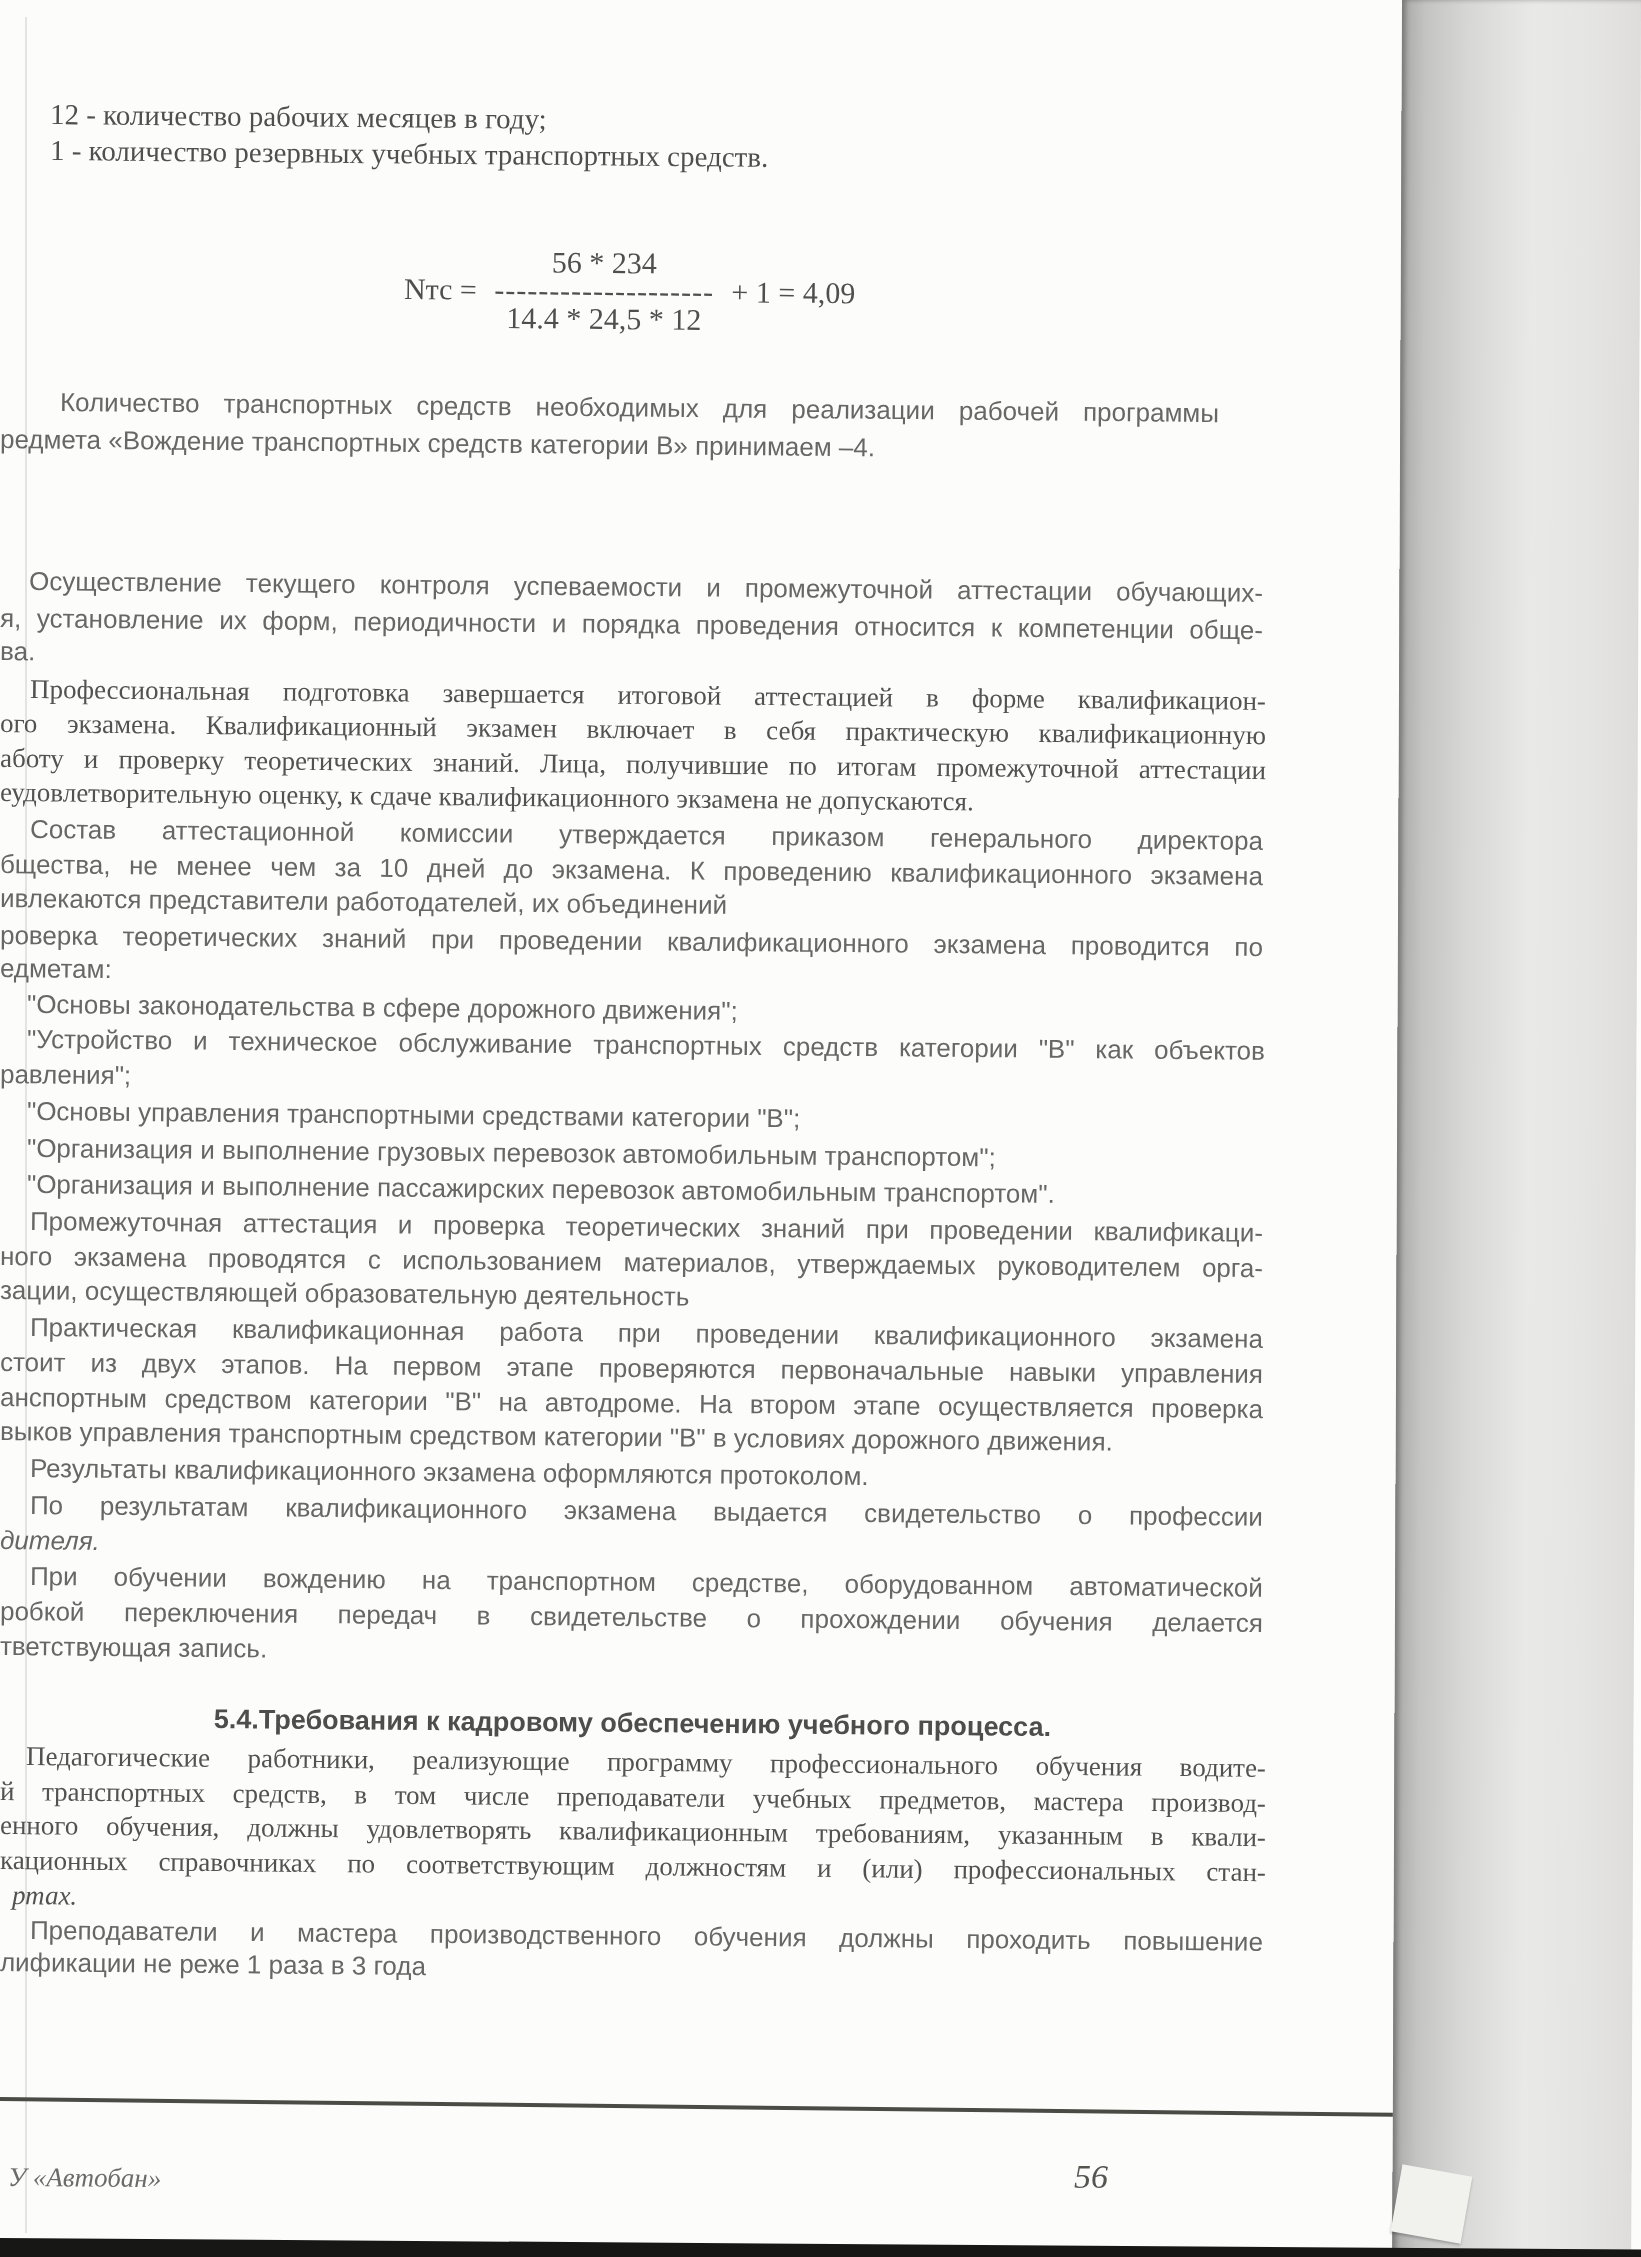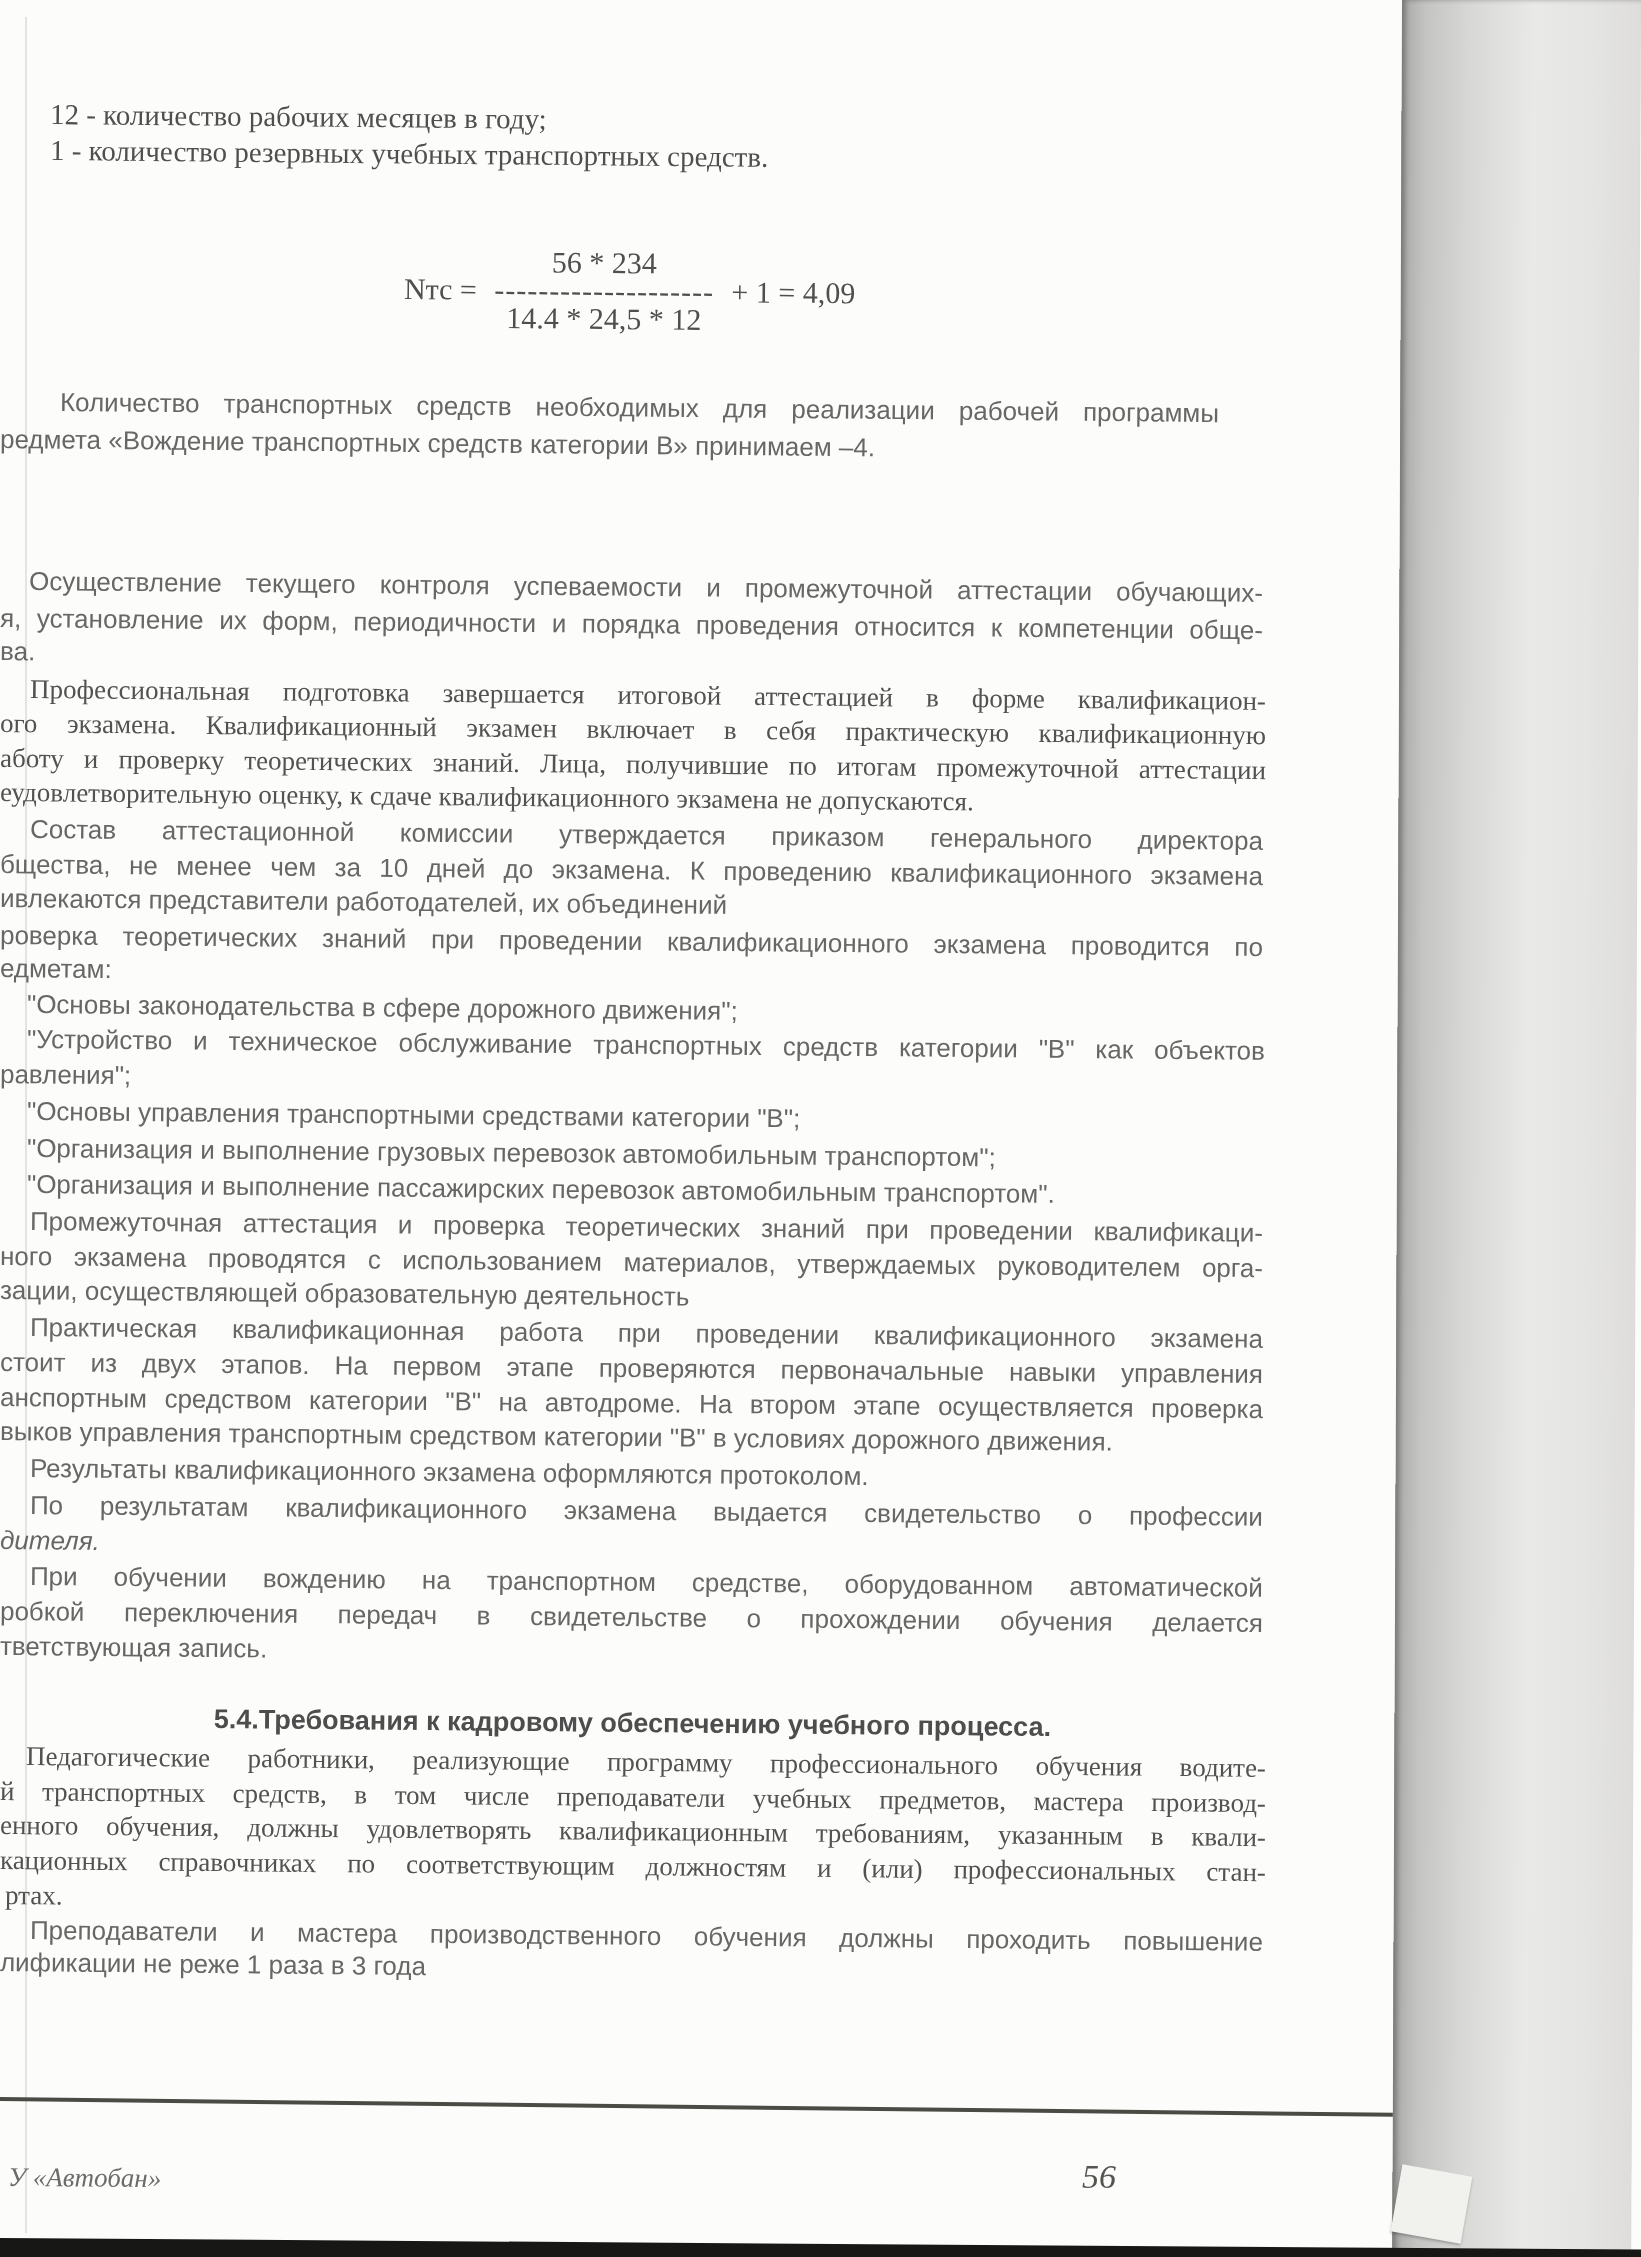--- a/index.html
+++ b/index.html
@@ -17,21 +17,21 @@
   #formula{position:absolute;left:404px;top:243px;display:flex;align-items:center;gap:17.4px;
            font:30px/35px "Liberation Serif", serif;color:#4f4f4f;
            transform:rotate(0.55deg);transform-origin:0 50%;}
   #formula .frac{display:flex;flex-direction:column;align-items:center;}
   #formula .dash{letter-spacing:1px;margin:-6.8px 0;}
 
   #footer-rule{position:absolute;left:0;top:2097px;width:1421px;height:3.9px;background:#4b4b46;
                transform:rotate(0.65deg);transform-origin:0 50%;}
   #footer-brand{position:absolute;left:7.7px;top:2161px;font:italic 27px/33px "Liberation Serif", serif;color:#6b6b69;
                 transform:rotate(0.4deg);transform-origin:0 50%;white-space:nowrap;}
-  #page-number{position:absolute;left:1074px;top:2157px;font:italic 34px/39px "Liberation Serif", serif;color:#55544f;margin-left:8px;}
+  #page-number{position:absolute;left:1074px;top:2157px;font:italic 34px/39px "Liberation Serif", serif;color:#55544f;}
 
   #right-band{position:absolute;left:1402px;top:0;width:239px;height:2257px;
               background:linear-gradient(90deg,#a8a8a6 0%,#c4c4c2 10%,#d7d7d5 28%,#e9e9e7 55%,#e5e5e3 78%,#dedddb 100%);
               box-shadow:inset 3.9px 0 5.8px rgba(0,0,0,.28);
               transform:skewX(-0.25deg);transform-origin:0 0;}
   #page-curl{position:absolute;left:1396px;top:2170px;width:71px;height:68px;background:#f1f1ee;
              transform:rotate(10deg);box-shadow:0 1.9px 2.9px rgba(0,0,0,.25);}
   #bottom-band{position:absolute;left:-9.7px;top:2238px;width:1665px;height:33px;background:#171715;
                transform:rotate(0.4deg);transform-origin:0 0;}
   #left-edge{position:absolute;left:25px;top:17.4px;width:1.9px;height:2216px;background:#e3e3e0;}
@@ -76,21 +76,21 @@
       <div class="line f-sans j" style="left: 30px; top: 1489px; width: 1233px;">По результатам квалификационного экзамена выдается свидетельство о профессии</div>
       <div class="line f-sans nw" style="left: 0px; top: 1524px; font-style: italic;">дителя.</div>
       <div class="line f-sans j" style="left: 30px; top: 1560px; width: 1233px;">При обучении вождению на транспортном средстве, оборудованном автоматической</div>
       <div class="line f-sans j" style="left: 0px; top: 1595px; width: 1263px;">робкой переключения передач в свидетельстве о прохождении обучения делается</div>
       <div class="line f-sans nw" style="left: 0px; top: 1630px;">тветствующая запись.</div>
       <div class="line f-heading nw" style="left: 0px; top: 1701px; width: 1265px;">5.4.Требования к кадровому обеспечению учебного процесса.</div>
       <div class="line f-serif j" style="left: 26px; top: 1740px; width: 1240px;">Педагогические работники, реализующие программу профессионального обучения водите-</div>
       <div class="line f-serif j" style="left: 0px; top: 1775px; width: 1266px;">й транспортных средств, в том числе преподаватели учебных предметов, мастера производ-</div>
       <div class="line f-serif j" style="left: 0px; top: 1809px; width: 1266px;">енного обучения, должны удовлетворять квалификационным требованиям, указанным в квали-</div>
       <div class="line f-serif j" style="left: 0px; top: 1844px; width: 1266px;">кационных справочниках по соответствующим должностям и (или) профессиональных стан-</div>
-      <div class="line f-serif nw" style="left: 5px; top: 1879px;">ртах.</div>
+      <div class="line f-serif nw" style="left: 12px; top: 1879px; font-style: italic;">ртах.</div>
       <div class="line f-sans j" style="left: 30px; top: 1914px; width: 1233px;">Преподаватели и мастера производственного обучения должны проходить повышение</div>
       <div class="line f-sans nw" style="left: 0px; top: 1946px;">лификации не реже 1 раза в 3 года</div>
     </div>
 
   <div id="formula">
     <span>Nтс =</span>
     <span class="frac">
       <span>56 * 234</span>
       <span class="dash">--------------------</span>
       <span>14.4 * 24,5 * 12</span>

